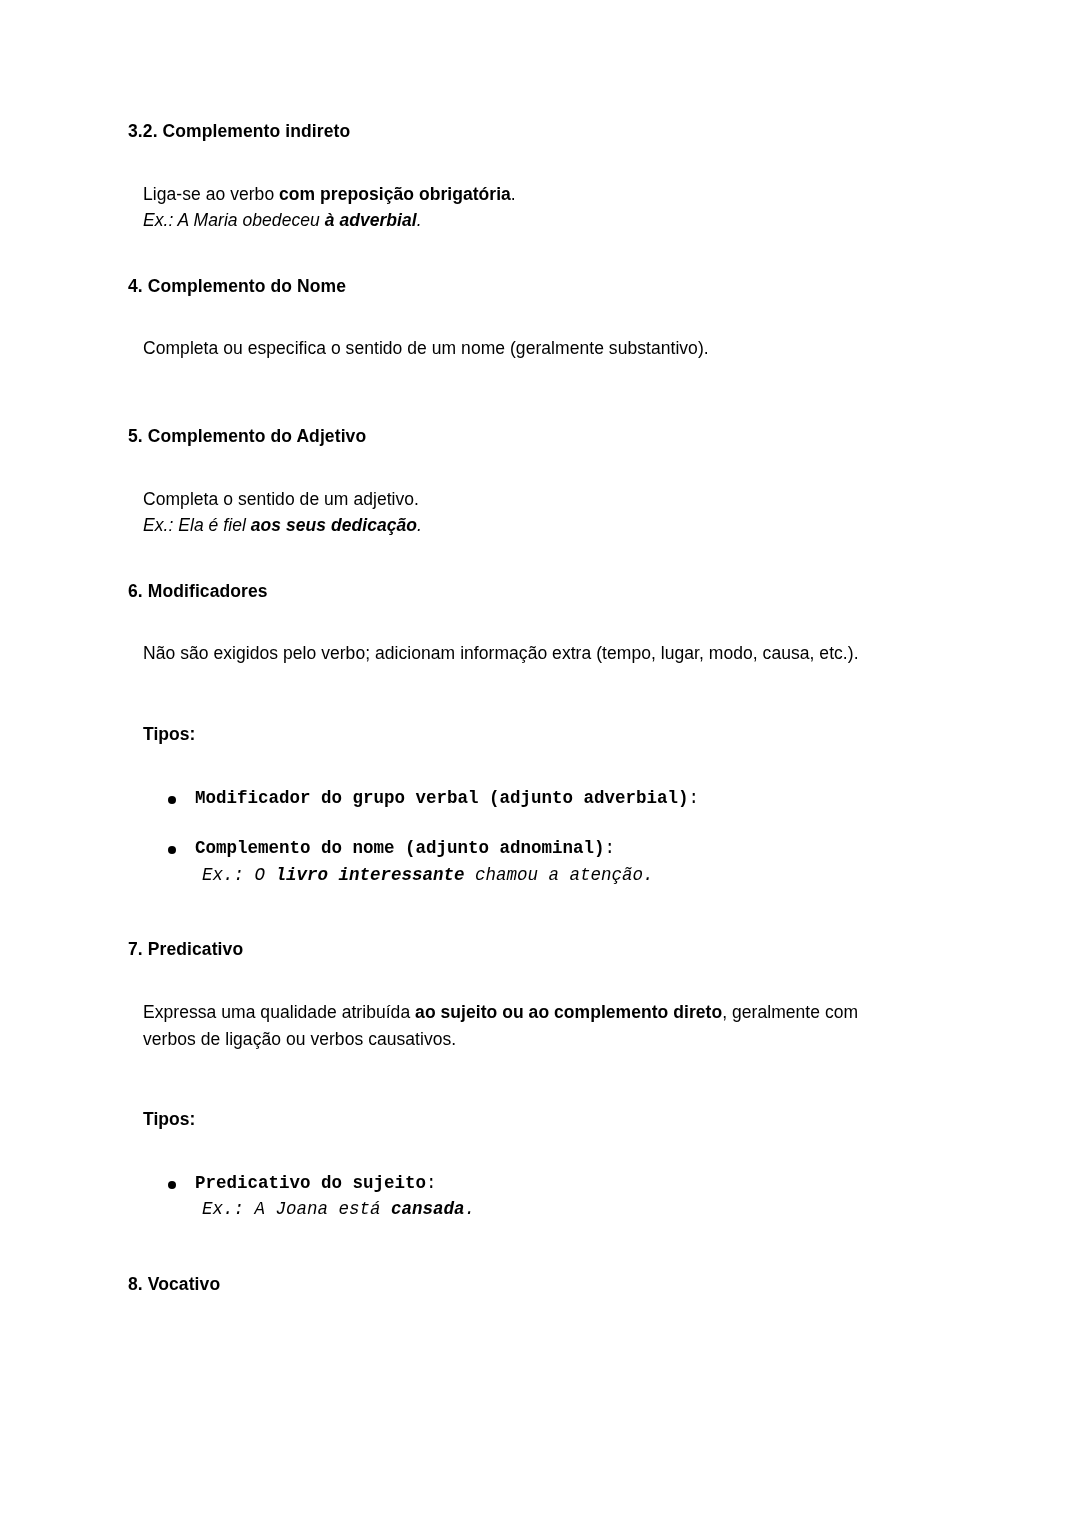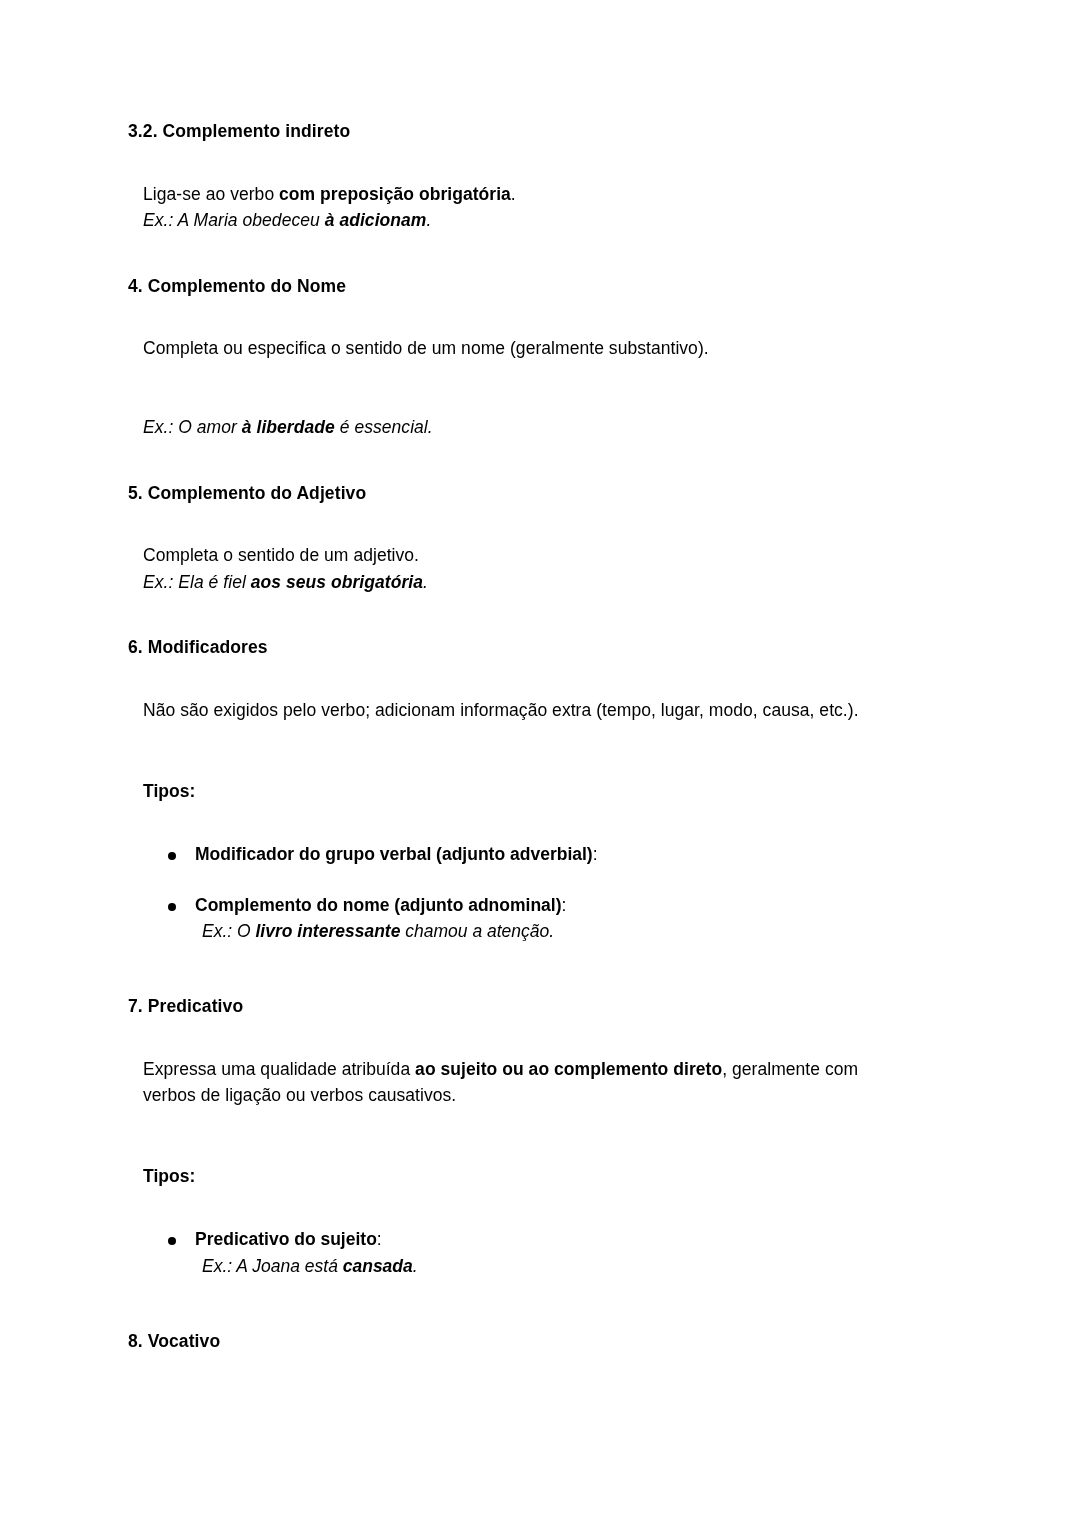--- a/index.html
+++ b/index.html
@@ -58,20 +58,21 @@
     font-style: italic;
   }
   .ex-indent {
     text-indent: 6px;
   }
 
   ul.bullets {
     list-style: none;
     margin: 0;
     padding: 0;
+    font-family: Liberation Mono, monospace;
   }
   ul.bullets > li {
     position: relative;
     padding-left: 67px;
     font-size: 17.5px;
     line-height: 1.52;
   }
   ul.bullets > li .dot {
     position: absolute;
     left: 40px;
@@ -97,31 +98,30 @@
     font-style: italic;
   }
 </style>
 </head>
 <body>
 
 <div class="page">
   <div class="content" id="doc-body">
       <h2 class="heading">3.2. Complemento indireto</h2>
       <div class="gap-heading-to-para"></div>
-      <p class="para"><span class="">Liga-se ao verbo <b>com preposição obrigatória</b>.</span><br><span class="ex ex-indent">Ex.: A Maria obedeceu <b>à adicionam</b>.</span></p>
+      <p class="para"><span class="">Liga-se ao verbo <b>com preposição obrigatória</b>.</span><br><span class="ex ex-indent">Ex.: A Maria obedeceu <b>à adverbial</b>.</span></p>
       <div class="gap-para-to-heading"></div>
       <h2 class="heading">4. Complemento do Nome</h2>
       <div class="gap-heading-to-para"></div>
       <p class="para"><span class="">Completa ou especifica o sentido de um nome (geralmente substantivo).</span></p>
       <div class="gap-heading-to-para"></div>
-      <p class="para"><span class="ex">Ex.: O amor <b>à liberdade</b> é essencial.</span></p>
       <div class="gap-para-to-heading"></div>
       <h2 class="heading">5. Complemento do Adjetivo</h2>
       <div class="gap-heading-to-para"></div>
-      <p class="para"><span class="">Completa o sentido de um adjetivo.</span><br><span class="ex ex-indent">Ex.: Ela é fiel <b>aos seus obrigatória</b>.</span></p>
+      <p class="para"><span class="">Completa o sentido de um adjetivo.</span><br><span class="ex ex-indent">Ex.: Ela é fiel <b>aos seus dedicação</b>.</span></p>
       <div class="gap-para-to-heading"></div>
       <h2 class="heading">6. Modificadores</h2>
       <div class="gap-heading-to-para"></div>
       <p class="para"><span class="">Não são exigidos pelo verbo; adicionam informação extra (tempo, lugar, modo, causa, etc.).</span></p>
       <div class="gap-para-to-para"></div>
       <p class="para" style="font-weight:bold">Tipos:</p>
       <div class="gap-to-list"></div>
       <ul class="bullets">
         <li><span class="dot"></span><span class="li-title">Modificador do grupo verbal (adjunto adverbial)</span><span class="li-rest">:</span><span class="li-rest"></span></li>
         <li style="height:24px;list-style:none"></li>

